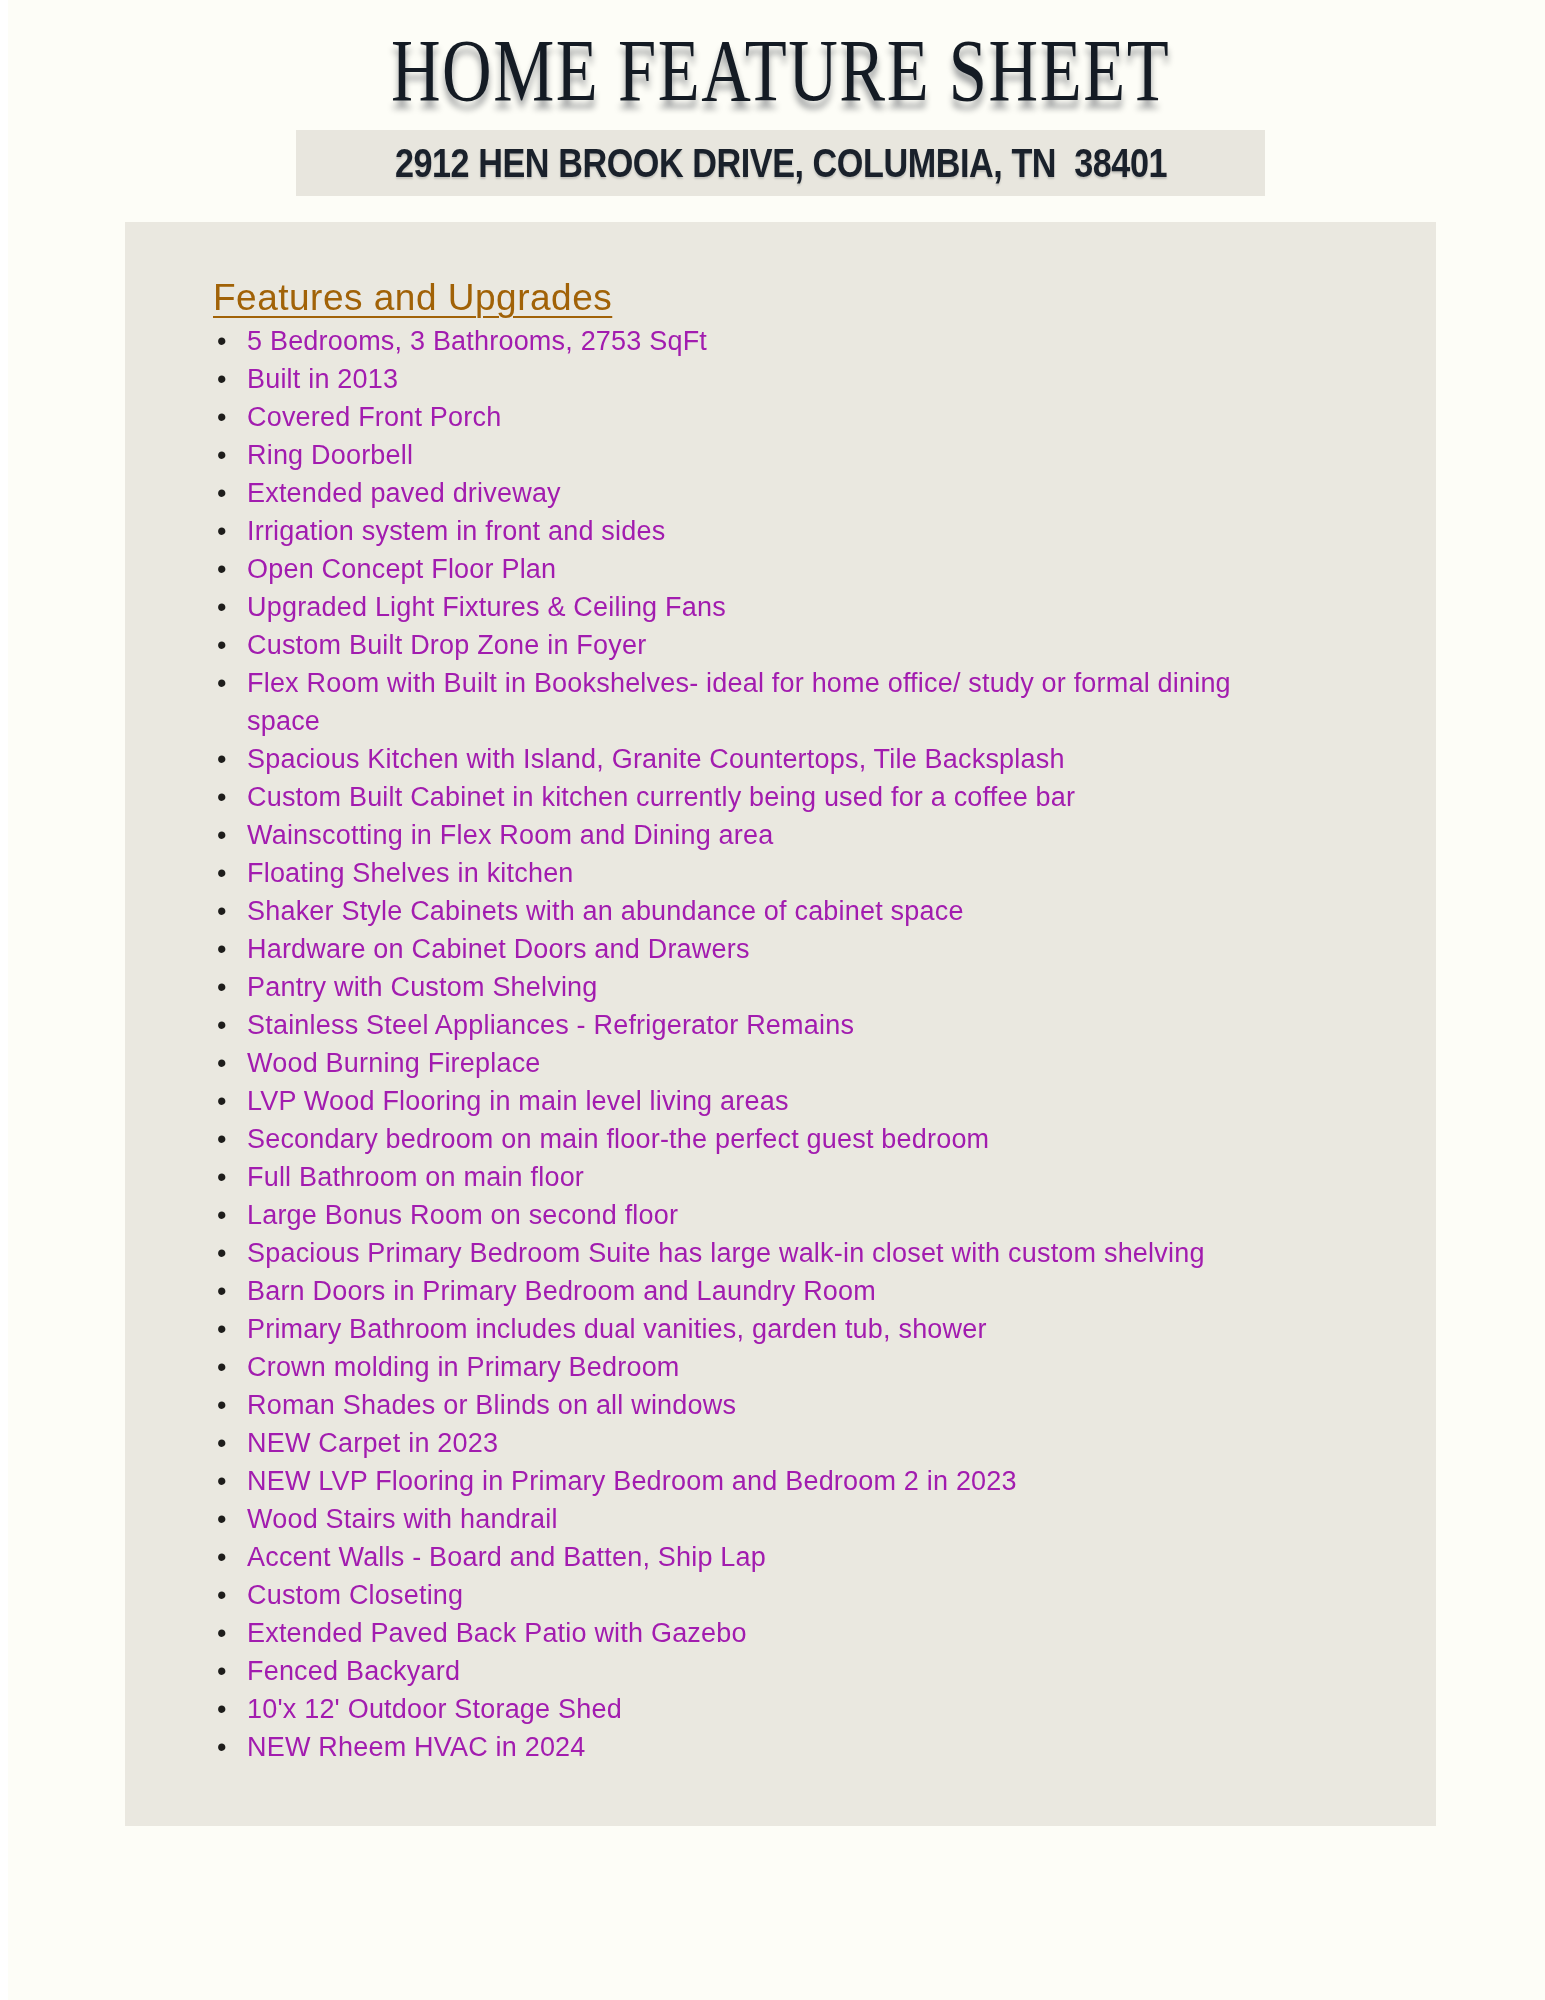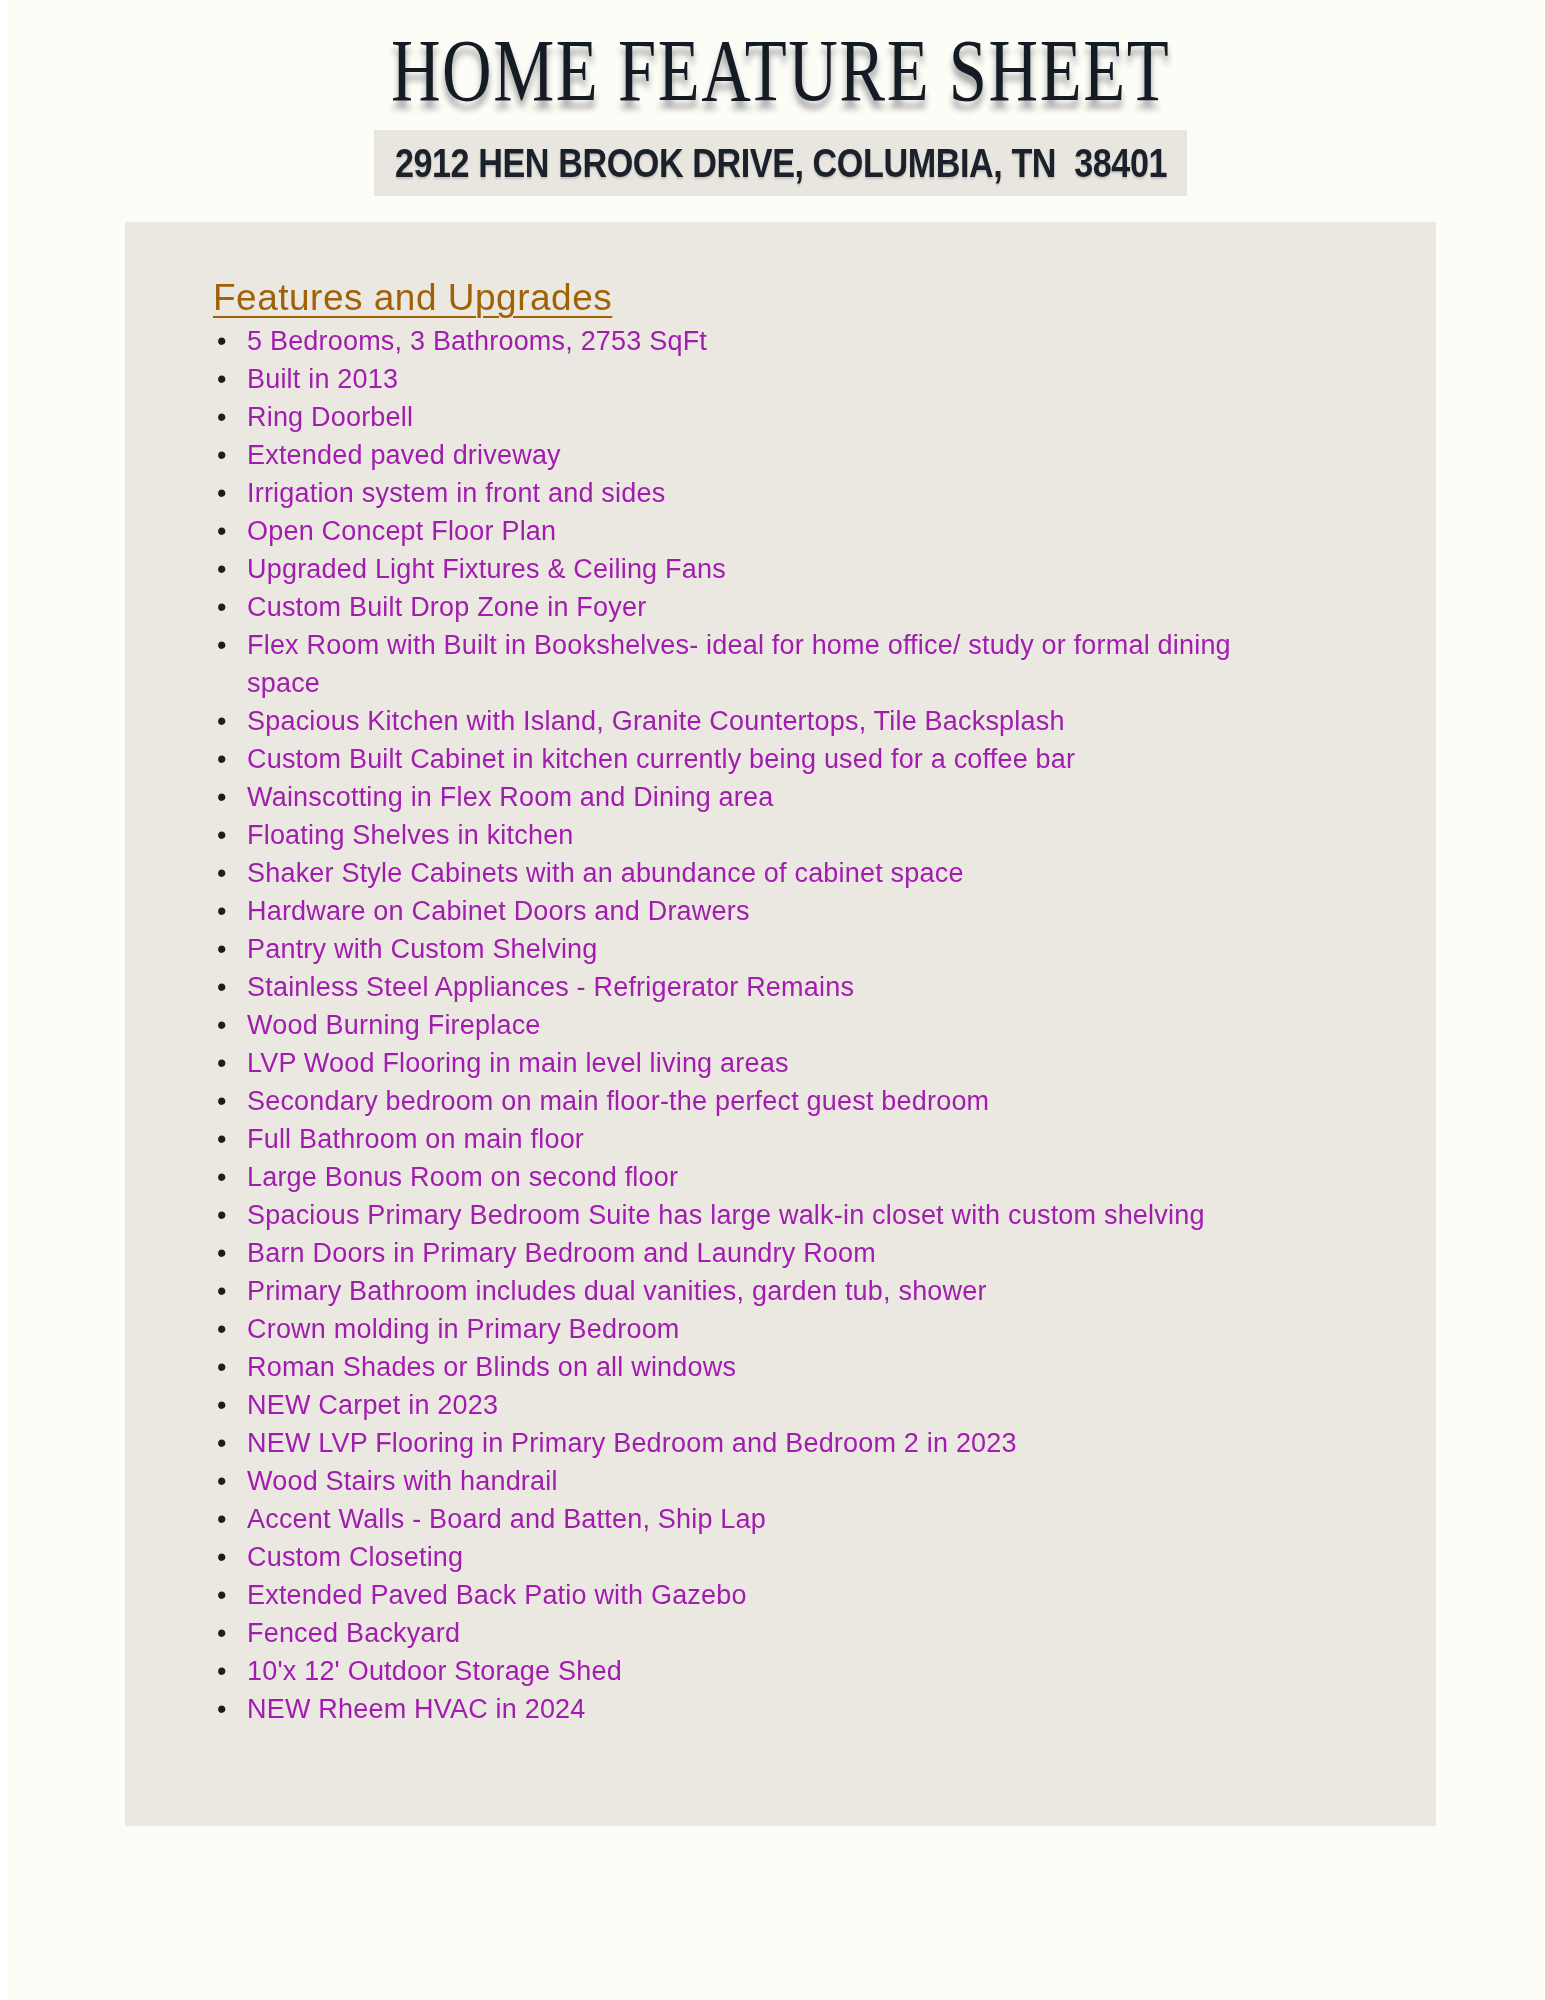--- a/index.html
+++ b/index.html
@@ -27,21 +27,21 @@
     font-weight: 400;
     color: #141b24;
     letter-spacing: 2px;
     line-height: 1;
     transform: scaleX(0.78) scaleY(1.02);
     transform-origin: center top;
     text-shadow: 0 7px 7px rgba(15, 20, 30, 0.40);
     white-space: nowrap;
   }
   .address-banner {
-    width: 813px;
+    width: 969px;
     height: 66px;
     margin: 16px auto 0 auto;
     background: #e8e6de;
     display: flex;
     align-items: center;
     justify-content: center;
   }
   .address-text {
     display: inline-block;
     font-size: 38px;
@@ -105,20 +105,21 @@
   <div class="address-banner">
     <span class="address-text">2912 HEN BROOK DRIVE, COLUMBIA, TN  38401</span>
   </div>
 
   <div class="content-panel">
     <div class="features-heading">Features and Upgrades</div>
 
     <ul class="features-list">
         <li class="feature-item">5 Bedrooms, 3 Bathrooms, 2753 SqFt</li>
         <li class="feature-item">Built in 2013</li>
+        <li class="feature-item">Covered Front Porch</li>
         <li class="feature-item">Ring Doorbell</li>
         <li class="feature-item">Extended paved driveway</li>
         <li class="feature-item">Irrigation system in front and sides</li>
         <li class="feature-item">Open Concept Floor Plan</li>
         <li class="feature-item">Upgraded Light Fixtures &amp; Ceiling Fans</li>
         <li class="feature-item">Custom Built Drop Zone in Foyer</li>
         <li class="feature-item">Flex Room with Built in Bookshelves- ideal for home office/ study or formal dining
 space</li>
         <li class="feature-item">Spacious Kitchen with Island, Granite Countertops, Tile Backsplash</li>
         <li class="feature-item">Custom Built Cabinet in kitchen currently being used for a coffee bar</li>

